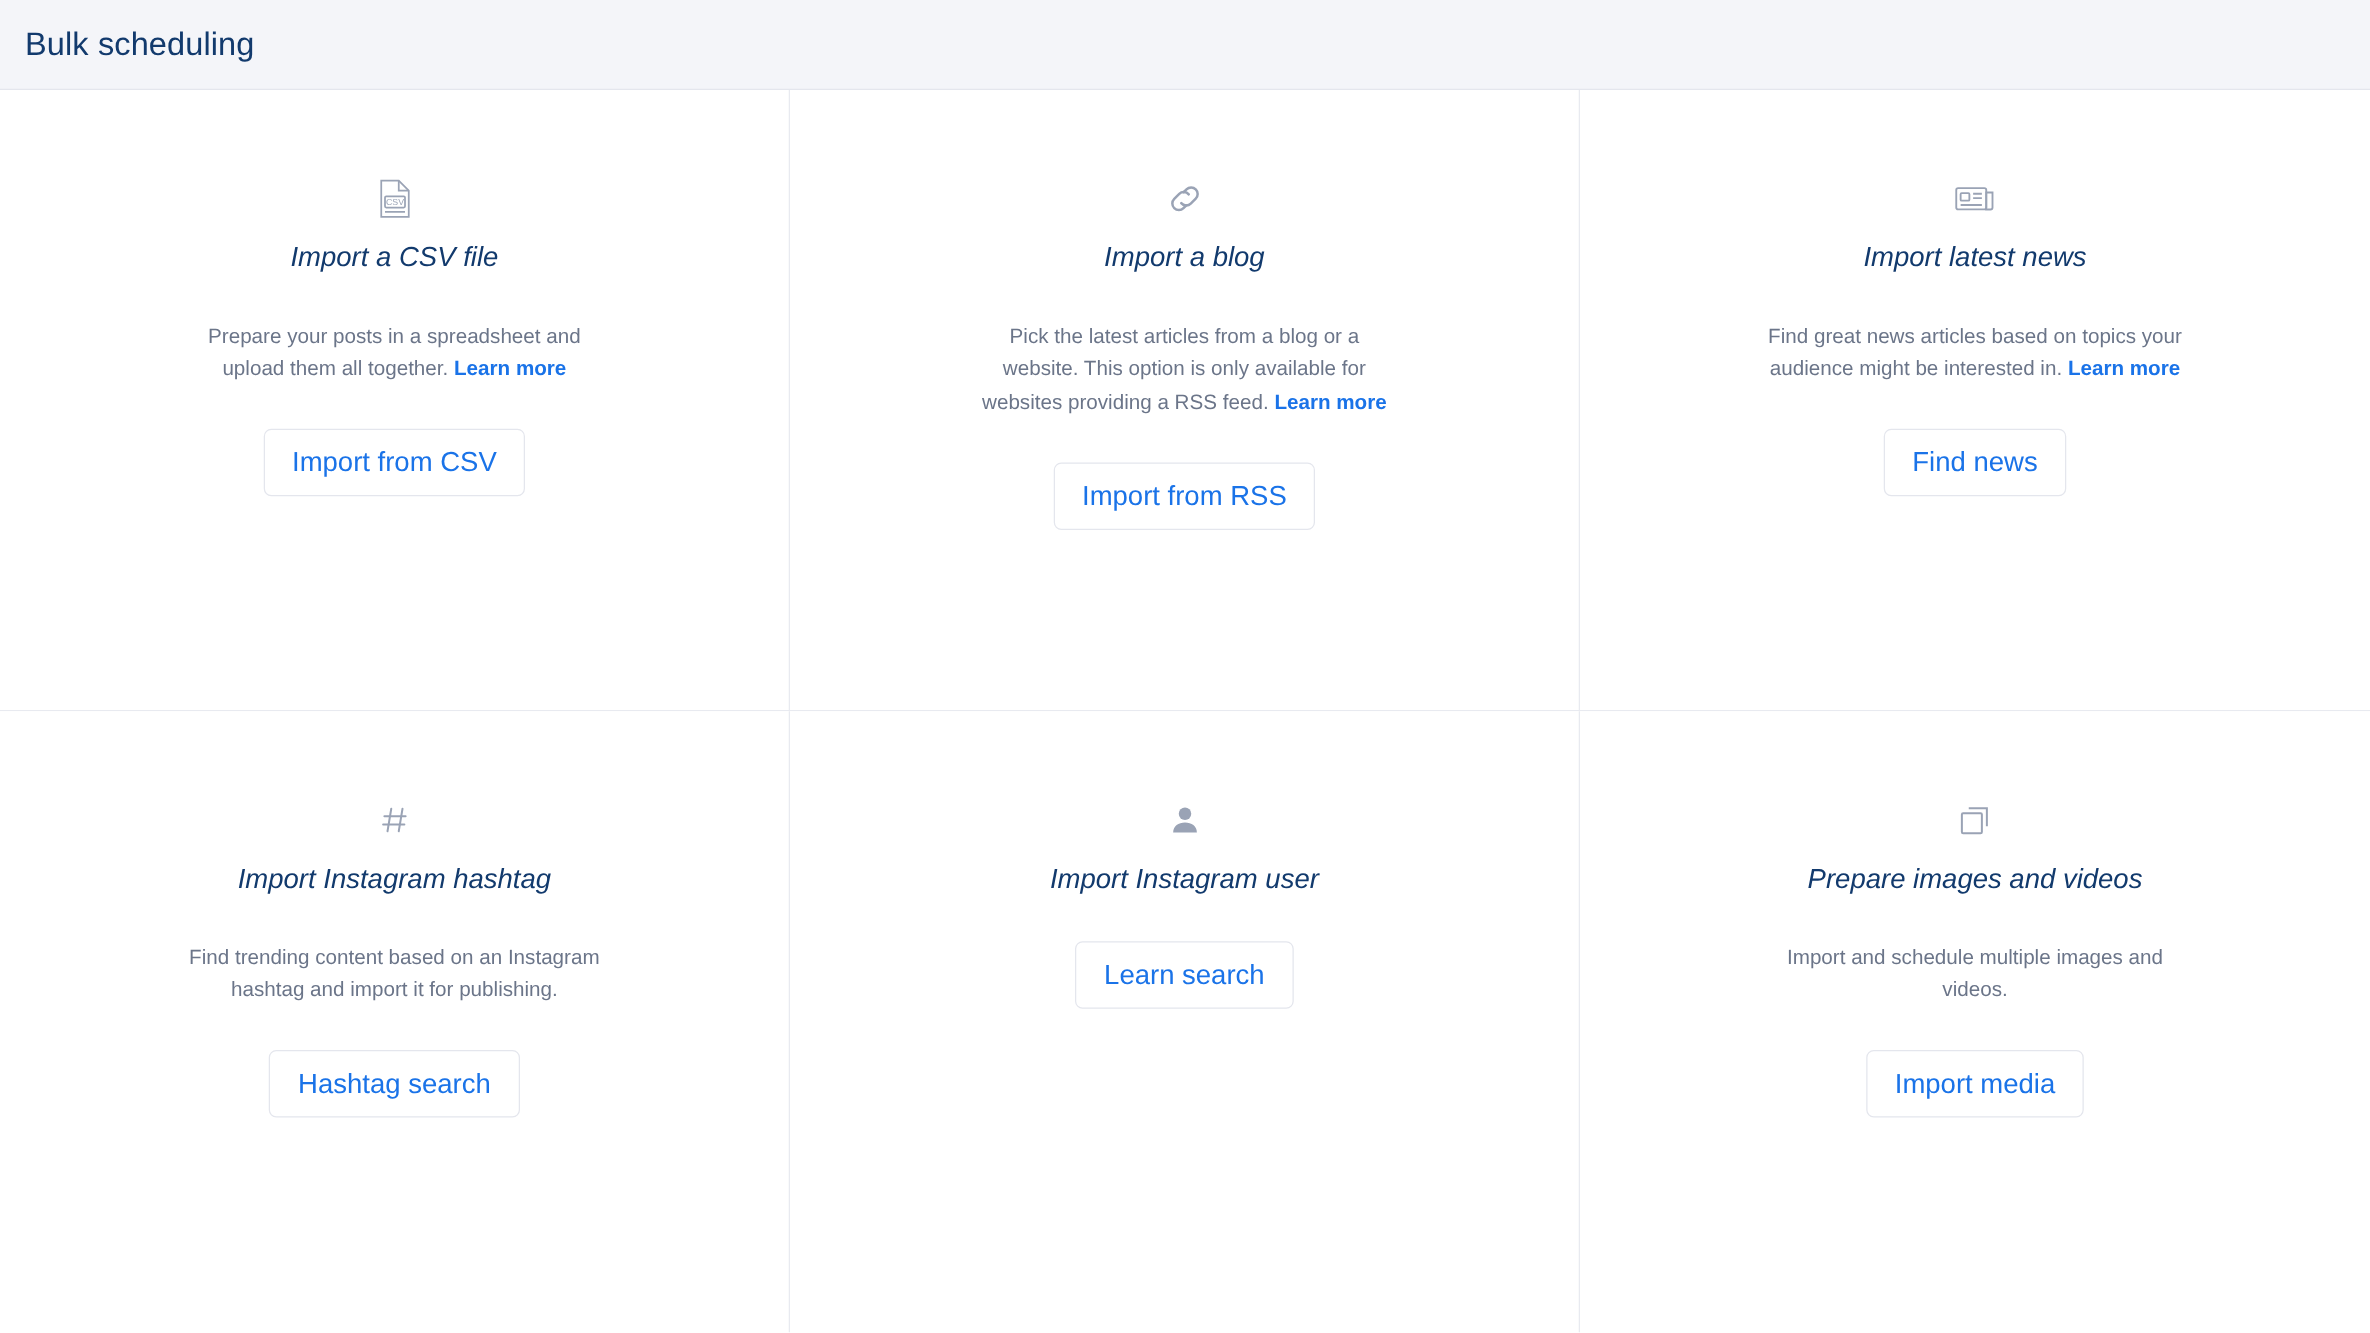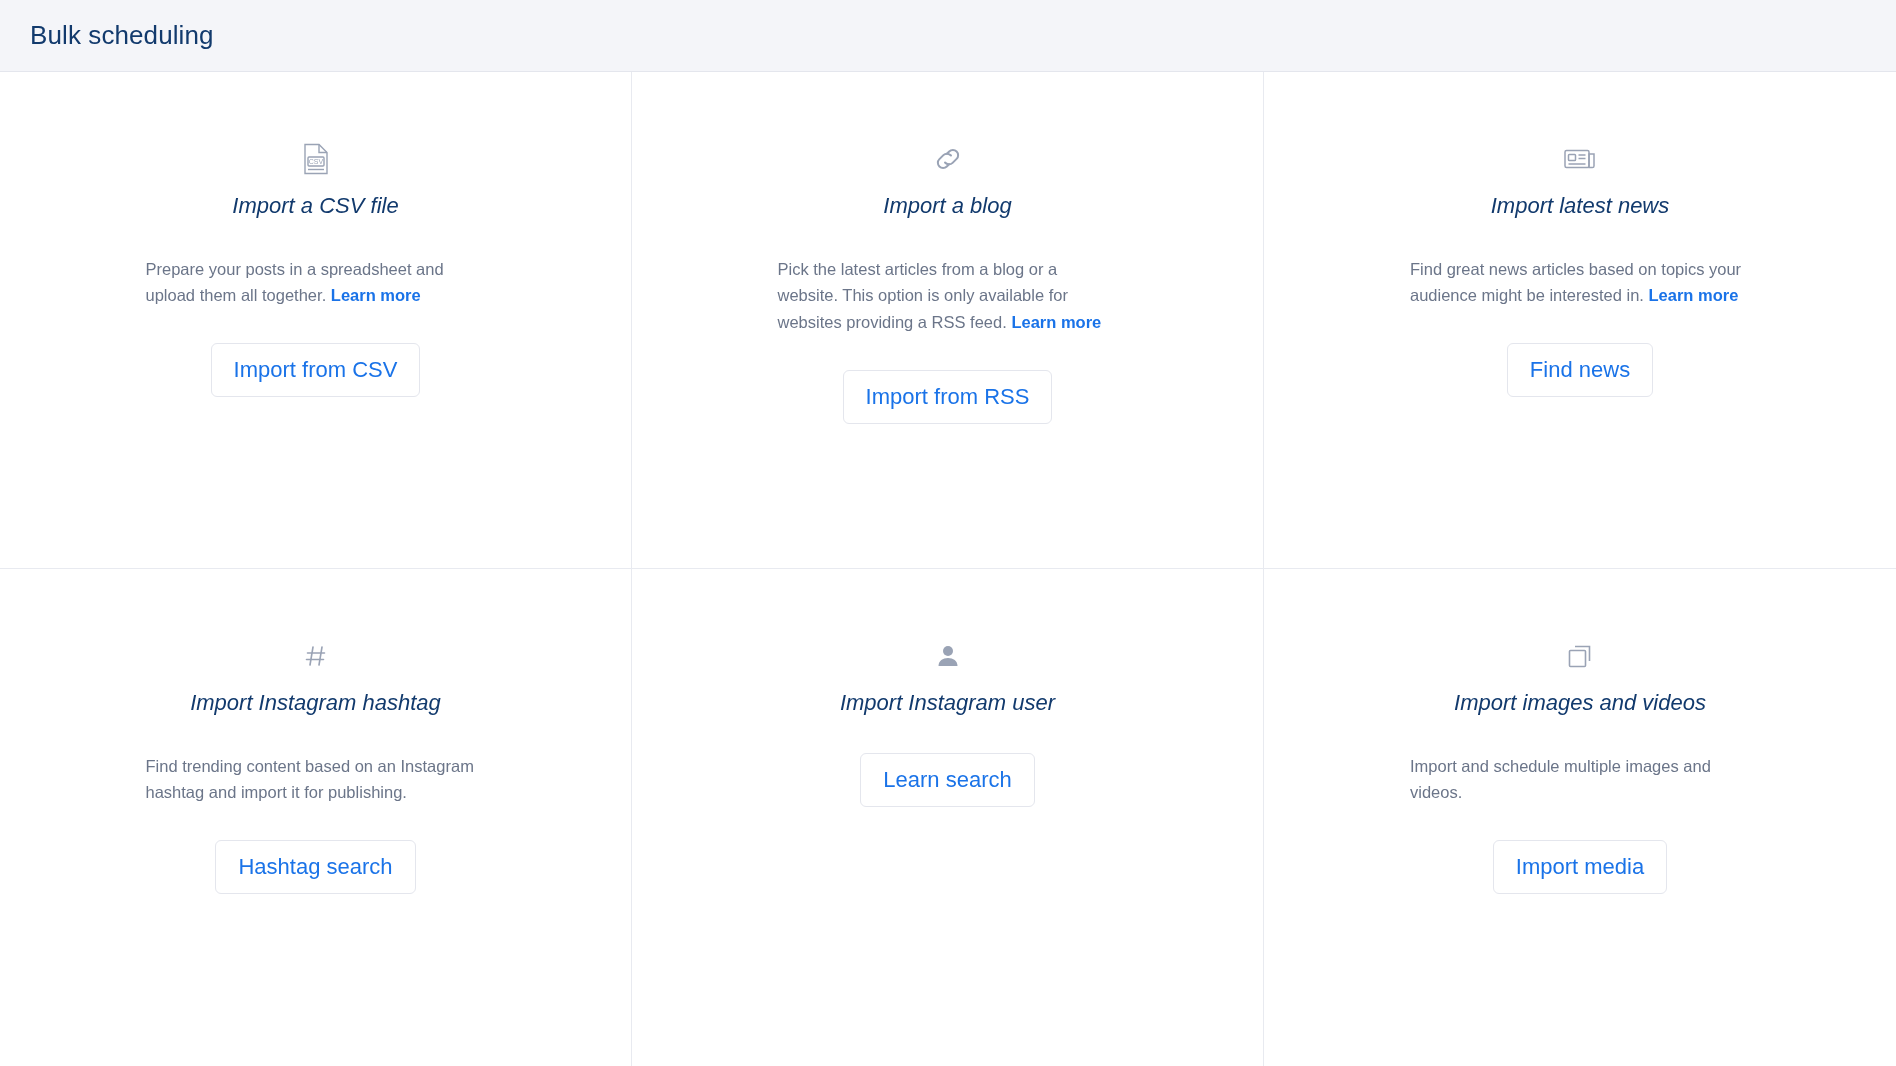--- a/index.html
+++ b/index.html
@@ -13,21 +13,21 @@
   .page { width: 1896px; height: 1066px; display: flex; flex-direction: column; }
 
   
   .header {
     height: 72px;
     flex: 0 0 72px;
     background: #f4f5f9;
     border-bottom: 1px solid #e4e6ed;
     display: flex;
     align-items: center;
-    padding-left: 30px;
+    padding-left: 20px;
   }
   .header-title {
     font-size: 26px;
     font-weight: 400;
     color: #123a6d;
     letter-spacing: 0.1px;
   }
 
   
   .grid {
@@ -67,20 +67,21 @@
     text-align: center;
     line-height: 1.25;
     margin-bottom: 36px;
     font-style: italic;
   }
 
   .card-desc {
     font-size: 16.5px;
     line-height: 1.62;
     color: #6b7589;
+    text-align: center;
     max-width: 340px;
     margin-bottom: 34px;
   }
   .card-link {
     color: #1a73e8;
     font-weight: 600;
     text-decoration: none;
     cursor: pointer;
   }
 
@@ -171,19 +172,19 @@
       <button class="card-button">Learn search</button>
     </div>
 
     <div class="card">
       <div class="card-icon">
         <svg width="28" height="28" viewBox="0 0 28 28" fill="none" stroke="#9aa3b5" stroke-width="1.6">
           <path d="M9 4.5h14.5V19"></path>
           <rect x="3.5" y="8.5" width="16" height="16" rx="1"></rect>
         </svg>
       </div>
-      <div class="card-title">Import images and videos</div>
+      <div class="card-title">Prepare images and videos</div>
       <div class="card-desc"><span>Import and schedule multiple images and videos.</span><a class="card-link"></a></div>
       <button class="card-button">Import media</button>
     </div>
 
   </div>
 </div>
 
 </body></html>

